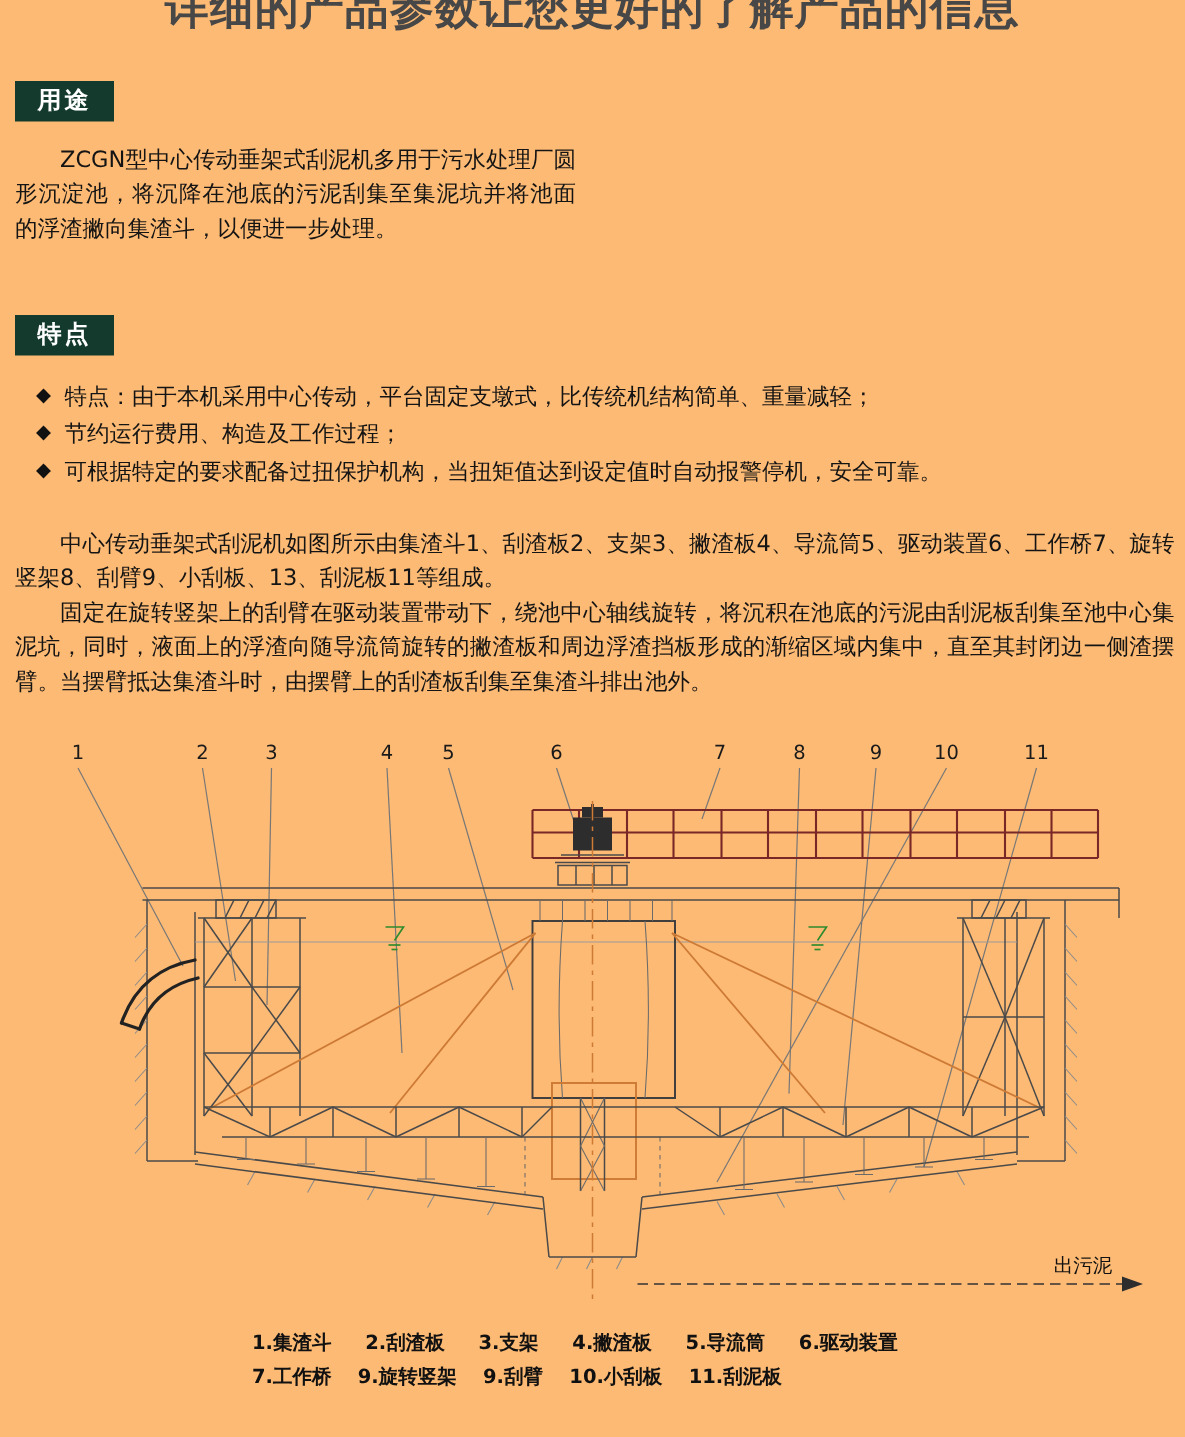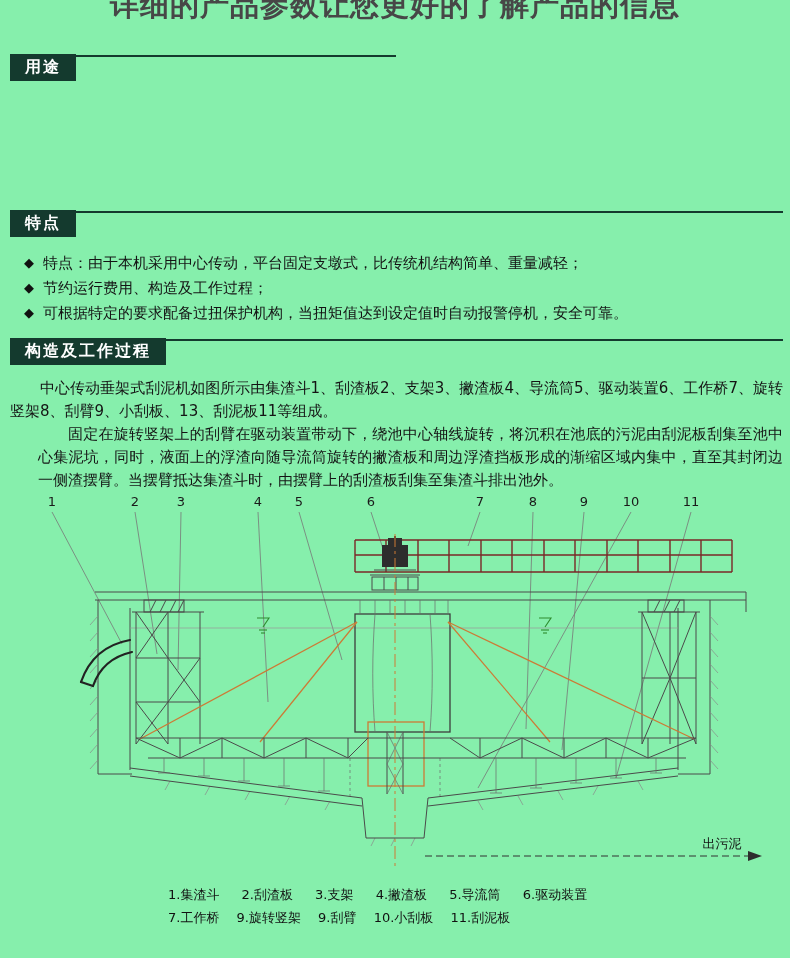--- a/index.html
+++ b/index.html
@@ -4,46 +4,46 @@
 <style>
   :root{
     --green:#143a2e;
     --railing:#7a2727;
     --tie:#cd7a35;
     --water:#2e8b2e;
   }
   *{margin:0;padding:0;box-sizing:border-box;}
   html,body{background:#fff;}
   body{font-family:"DejaVu Sans","Liberation Sans",sans-serif;color:#141414;}
-  .page{position:relative;width:790px;height:958px;margin:0 auto;background:#86efac;overflow:hidden;}
+  .page{position:relative;width:790px;height:958px;margin:0 auto;background:#fdba74;overflow:hidden;}
 
   .top-title{position:absolute;top:-14px;left:0;width:100%;text-align:center;
     font-size:29px;font-weight:bold;color:#474747;letter-spacing:1px;white-space:nowrap;}
 
-  .sec-header{display:flex;align-items:flex-start;}
+  .sec-header{display:flex;align-items:flex-start;flex-direction:column;}
   .badge{background:var(--green);color:#fff;font-size:16px;font-weight:bold;
     padding:3px 15px 4px;letter-spacing:2px;line-height:20px;white-space:nowrap;}
   .hline{flex:1;height:2px;background:var(--green);margin-top:1px;}
 
   .usage{position:absolute;left:10px;top:54px;width:386px;}
   .model{position:absolute;left:420px;top:54px;width:363px;}
   .features{position:absolute;left:10px;top:210px;width:773px;}
   .structure{position:absolute;left:10px;top:338px;width:773px;}
   .diagram-wrap{position:absolute;left:10px;top:492px;width:770px;height:392px;}
-  .legend{position:absolute;left:168px;top:886px;font-size:13px;font-weight:normal;color:#111;}
+  .legend{position:absolute;left:168px;top:886px;font-size:13px;font-weight:bold;color:#111;}
   .legend-row{margin-bottom:5px;white-space:nowrap;}
   .legend-row span{margin-right:18px;}
   .legend-row.row2 span{margin-right:13px;margin-top:22px;}
   .caption{position:absolute;left:0;top:927px;width:100%;text-align:center;
     font-size:14px;color:#1c1c1c;letter-spacing:1px;margin-top:45px;}
 
   .body-text{font-size:15px;line-height:23px;color:#141414;text-indent:2em;text-align:justify;}
   .usage .body-text{margin-top:13px;width:374px;}
   .structure .body-text{margin-top:12px;}
-  .structure .body-text + .body-text{margin-top:0;margin-left:28px;}
+  .structure .body-text + .body-text{margin-top:0;}
 
   .feature-list{margin-top:14px;}
   .feature-item{display:flex;align-items:flex-start;font-size:15px;line-height:24px;margin-bottom:1px;color:#141414;}
   .bullet{font-size:13px;line-height:24px;margin:0 9px 0 14px;color:#111;}
 
   
   .model-svg{display:block;margin-top:10px;}
   .model-svg .mline{stroke:#444;stroke-width:1;}
   .model-svg .mbox{stroke:#444;stroke-width:1;fill:none;}
   .model-svg text{font-family:"DejaVu Sans","Liberation Sans",sans-serif;fill:#111;}
@@ -75,20 +75,21 @@
 
 <div class="page">
 
   <div class="top-title">详细的产品参数让您更好的了解产品的信息</div>
 
   <section class="usage">
     <div class="sec-header">
       <div class="badge">用途</div>
       <div class="hline"></div>
     </div>
+    <p class="body-text">ZCGN型中心传动垂架式刮泥机多用于污水处理厂圆形沉淀池，将沉降在池底的污泥刮集至集泥坑并将池面的浮渣撇向集渣斗，以便进一步处理。</p>
   </section>
 
 
   <section class="features">
     <div class="sec-header">
       <div class="badge">特点</div>
       <div class="hline"></div>
     </div>
     <div class="feature-list">
       <div class="feature-item">
@@ -101,21 +102,20 @@
       </div>
       <div class="feature-item">
         <span class="bullet">◆</span>
         <span class="ftext">可根据特定的要求配备过扭保护机构，当扭矩值达到设定值时自动报警停机，安全可靠。</span>
       </div>
     </div>
   </section>
 
   <section class="structure">
     <div class="sec-header">
-      <div class="badge">构造及工作过程</div>
       <div class="hline"></div>
     </div>
     <p class="body-text">中心传动垂架式刮泥机如图所示由集渣斗1、刮渣板2、支架3、撇渣板4、导流筒5、驱动装置6、工作桥7、旋转竖架8、刮臂9、小刮板、13、刮泥板11等组成。</p>
     <p class="body-text">固定在旋转竖架上的刮臂在驱动装置带动下，绕池中心轴线旋转，将沉积在池底的污泥由刮泥板刮集至池中心集泥坑，同时，液面上的浮渣向随导流筒旋转的撇渣板和周边浮渣挡板形成的渐缩区域内集中，直至其封闭边一侧渣摆臂。当摆臂抵达集渣斗时，由摆臂上的刮渣板刮集至集渣斗排出池外。</p>
   </section>
 
   <div class="diagram-wrap">
     <svg class="diagram-svg" width="770" height="392" viewBox="0 0 770 392">
 
       <g class="leader">

